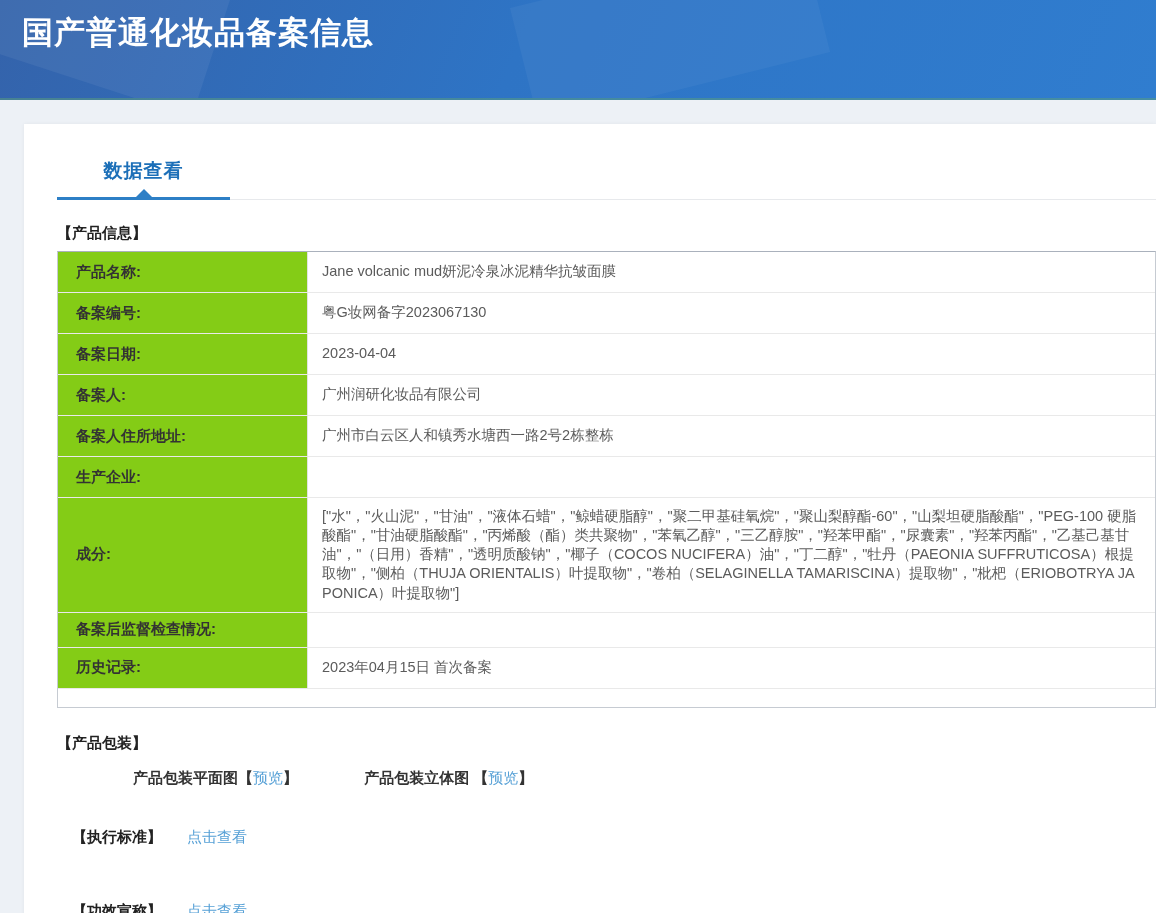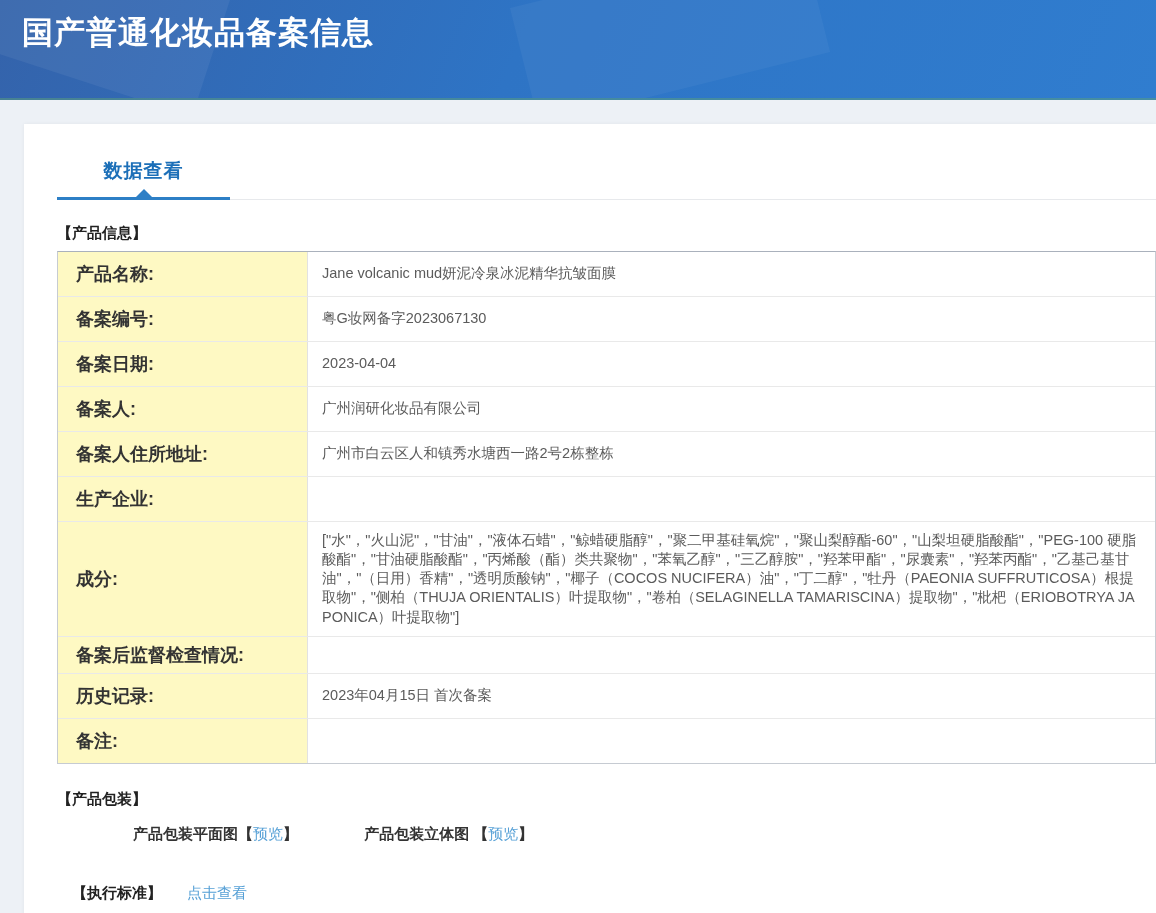--- a/index.html
+++ b/index.html
@@ -93,26 +93,26 @@
   }
   .info-row {
     display: flex;
     align-items: stretch;
     border-bottom: 1px solid #e9e9e9;
   }
   .info-row:last-child { border-bottom: none; }
   .label-cell {
     width: 250px;
     min-width: 250px;
-    background: #fef9c3;
+    background: #84cc16;
     border-right: 1px solid #e2e2e2;
     display: flex;
     align-items: center;
     padding: 10px 10px 10px 18px;
-    font-size: 18px;
+    font-size: 15px;
     font-weight: bold;
     color: #333333;
     min-height: 40px;
   }
   .value-cell {
     flex: 1;
     display: flex;
     align-items: center;
     padding: 9px 12px 9px 14px;
     font-size: 14.5px;
@@ -195,21 +195,20 @@
       </div>
       <div class="info-row row-short">
         <div class="label-cell">备案后监督检查情况:</div>
         <div class="value-cell"></div>
       </div>
       <div class="info-row">
         <div class="label-cell">历史记录:</div>
         <div class="value-cell">2023年04月15日 首次备案</div>
       </div>
       <div class="info-row">
-        <div class="label-cell">备注:</div>
         <div class="value-cell"></div>
       </div>
     </div>
 
     <div class="section-title" style="margin-top:26px;">【产品包装】</div>
     <div class="packaging-line">
       <span class="pack-item"><span>产品包装平面图</span><span class="bracket">【</span><span class="link">预览</span><span class="bracket">】</span></span>
       <span class="pack-item"><span>产品包装立体图 </span><span class="bracket">【</span><span class="link">预览</span><span class="bracket">】</span></span>
     </div>
 

